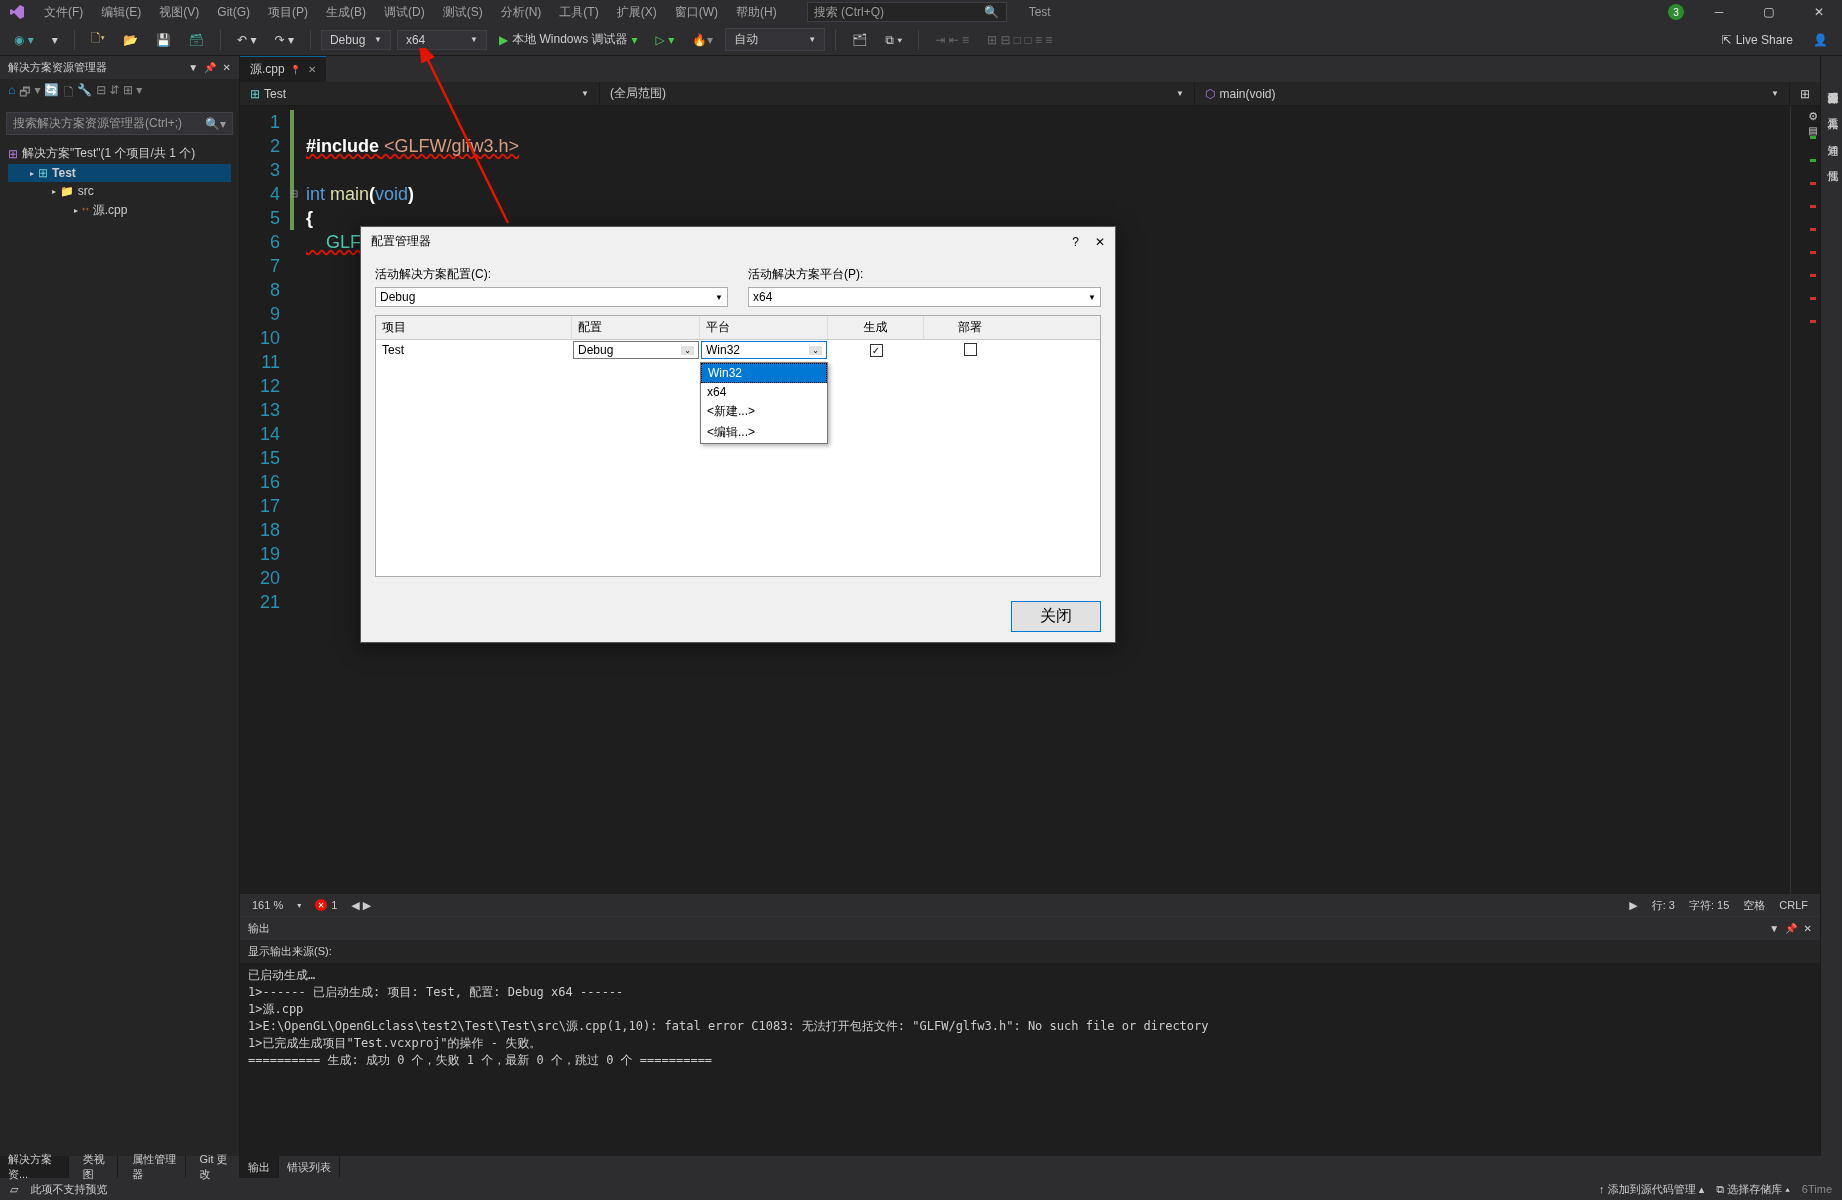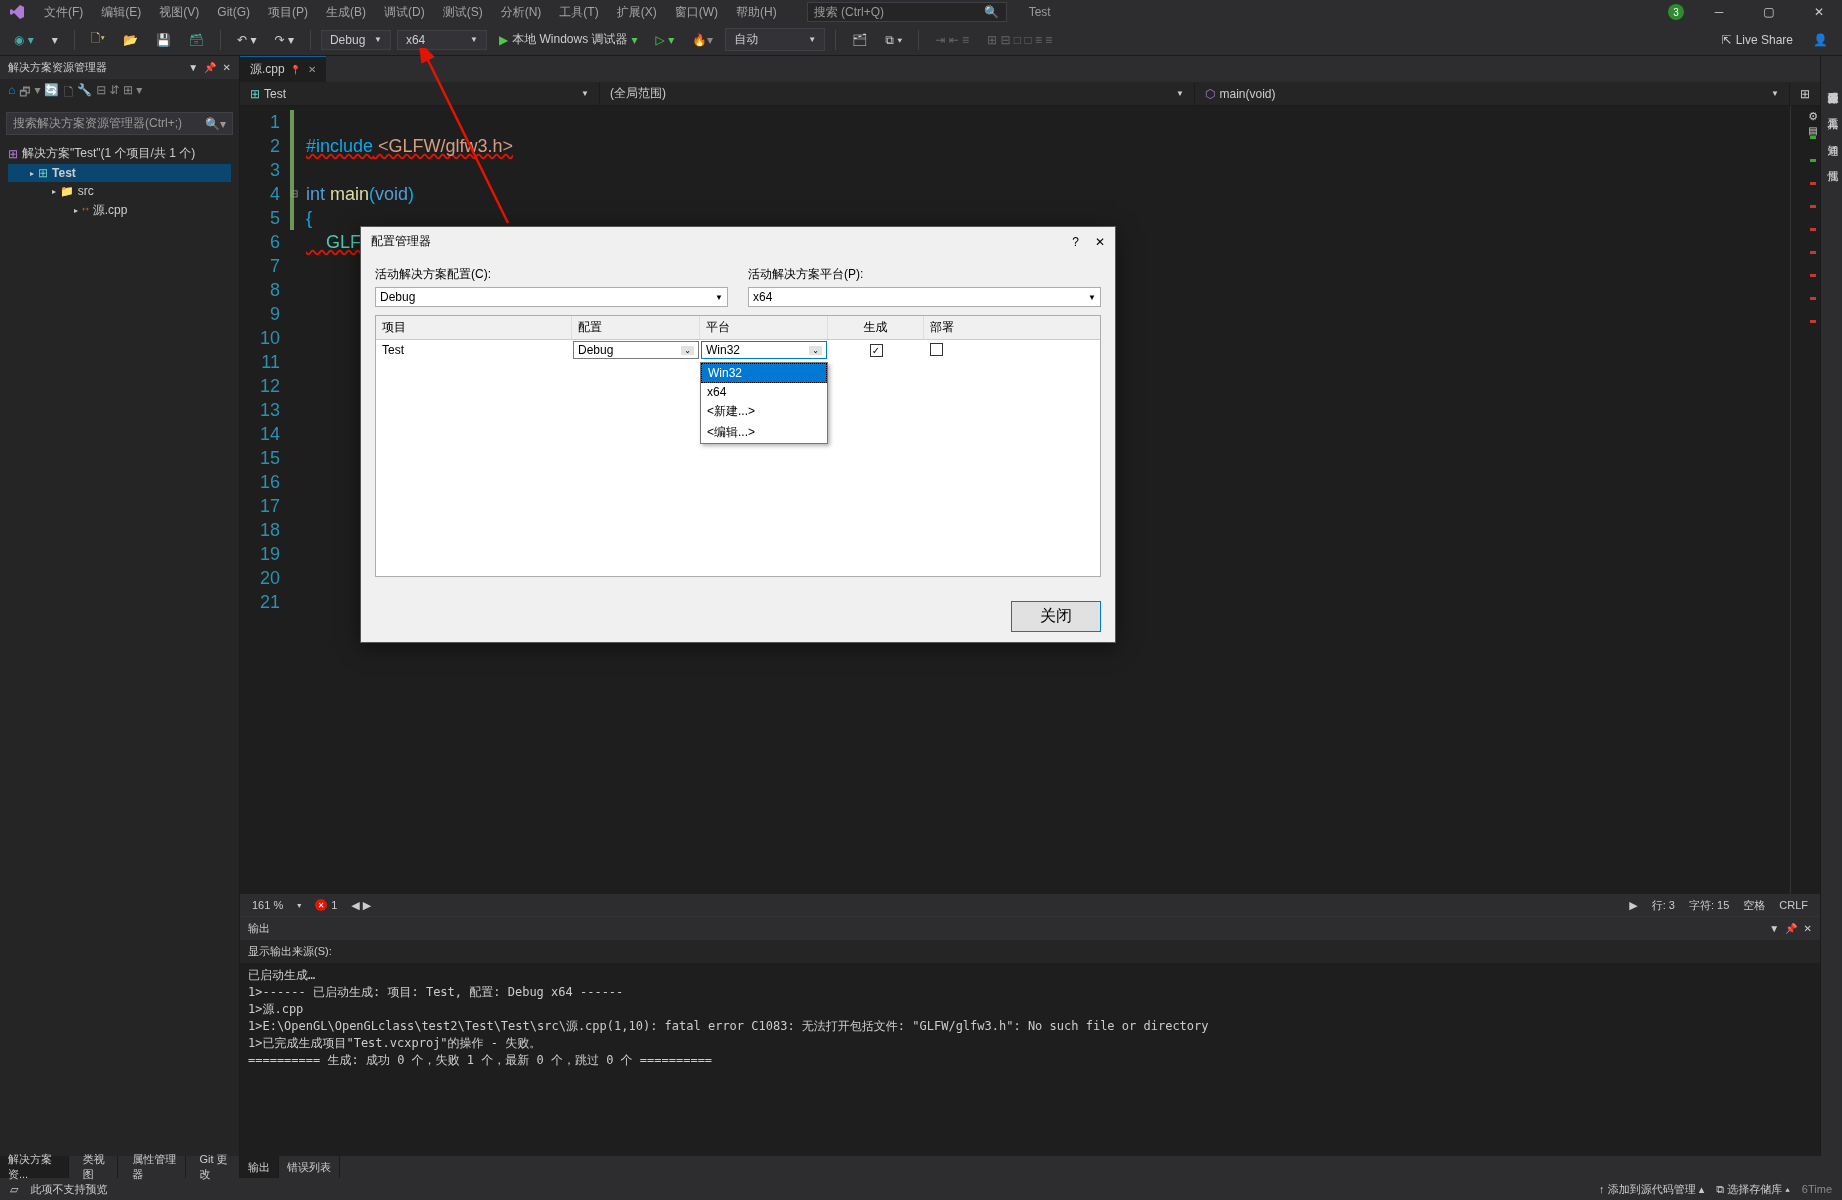--- a/index.html
+++ b/index.html
@@ -51,21 +51,21 @@
 .nav-item:first-child { flex:0 0 360px; }
 .nav-item .arrow { margin-left:auto; font-size:8px; }
 
 .code { flex:1; display:flex; font-family:Consolas,monospace; font-size:18px; position:relative; overflow:hidden; }
 .gutter { width:50px; background:#1e1e1e; text-align:right; padding:4px 10px 4px 0; color:#2b91af; line-height:24px; }
 .marker-col { width:8px; background:#1e1e1e; position:relative; }
 .marker-green { position:absolute; left:0; width:4px; background:#6b9955; }
 .code-text { padding:4px 8px; line-height:24px; white-space:pre; flex:1; }
 .kw { color:#569cd6; }
 .str { color:#d69d85; }
-.punc { color:#0ea5e9; }
+.punc { color:#ffffff;font-weight:bold; }
 .ident { color:#dcdcaa; }
 .type { color:#4ec9b0; }
 .err-underline { text-decoration: wavy underline #e51400; text-decoration-skip-ink: none; }
 .fold { position:absolute; left:-16px; color:#999; font-size:10px; cursor:pointer; }
 
 .right-rail { width: 30px; background:#1e1e1e; border-left:1px solid #333; position:relative; }
 .right-marks { position:absolute; right:4px; width:6px; }
 .rm { height:3px; background:#c33; margin-bottom:20px; }
 .rm.green { background:#3a3; }
 
@@ -104,21 +104,21 @@
 .dlg-col { flex:1; }
 .dlg-label { font-size:12px; margin-bottom:4px; }
 .dlg-select { width:100%; border:1px solid #adadad; background:#fff; padding:2px 4px; font-size:12px; display:flex; align-items:center; }
 .dlg-select .arrow { margin-left:auto; font-size:8px; }
 .ctx-label { font-size:12px; margin:10px 0 4px; }
 .dlg-table { border:1px solid #adadad; background:#fff; height:262px; position:relative; }
 .dlg-th-row { display:flex; background:#f0f0f0; border-bottom:1px solid #ccc; }
 .dlg-th { padding:3px 6px; font-size:12px; border-right:1px solid #ddd; }
 .dlg-tr { display:flex; }
 .dlg-td { padding:3px 6px; font-size:12px; position:relative; }
-.td-proj{width:196px;} .td-conf{width:128px;} .td-plat{width:128px;} .td-build{width:96px;text-align:center;} .td-deploy{width:92px;}
+.td-proj{width:196px;} .td-conf{width:128px;} .td-plat{width:128px;} .td-build{width:96px;text-align:center;} .td-deploy{width:92px;text-align:center;}
 .dlg-td-dropdown { border:1px solid #7a7a7a; background:#fff; display:flex; align-items:center; padding:1px 4px; }
 .dlg-td-dropdown.active { border:1px solid #0078d7; }
 .dlg-td-dropdown .arrow{margin-left:auto; font-size:8px; background:#e1e1e1; padding:0 3px;}
 .checkbox { width:13px; height:13px; border:1px solid #333; display:inline-flex; align-items:center; justify-content:center; font-size:10px; background:#fff; }
 .dropdown-list { position:absolute; top:22px; left:0; right:0; background:#fff; border:1px solid #767676; box-shadow:2px 2px 4px rgba(0,0,0,0.3); z-index:10; }
 .dropdown-opt { padding:2px 6px; font-size:12px; }
 .dropdown-opt.highlight { background:#0078d4; color:#fff; border:1px dotted #000; }
 .dlg-footer { padding:10px 14px; display:flex; justify-content:flex-end; background:#f0f0f0; }
 .dlg-btn { border:1px solid #0078d7; background:#e1e1e1; padding:4px 28px; font-size:16px; cursor:pointer; }
 

